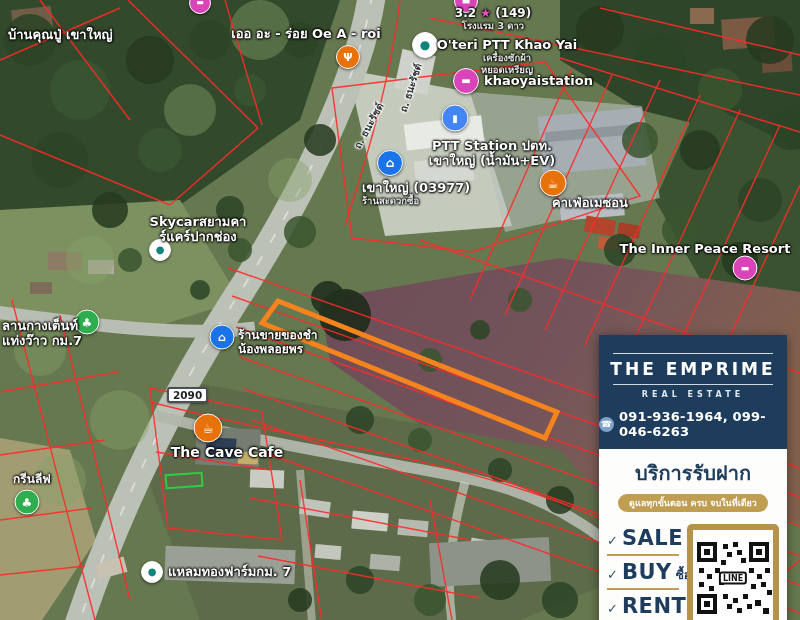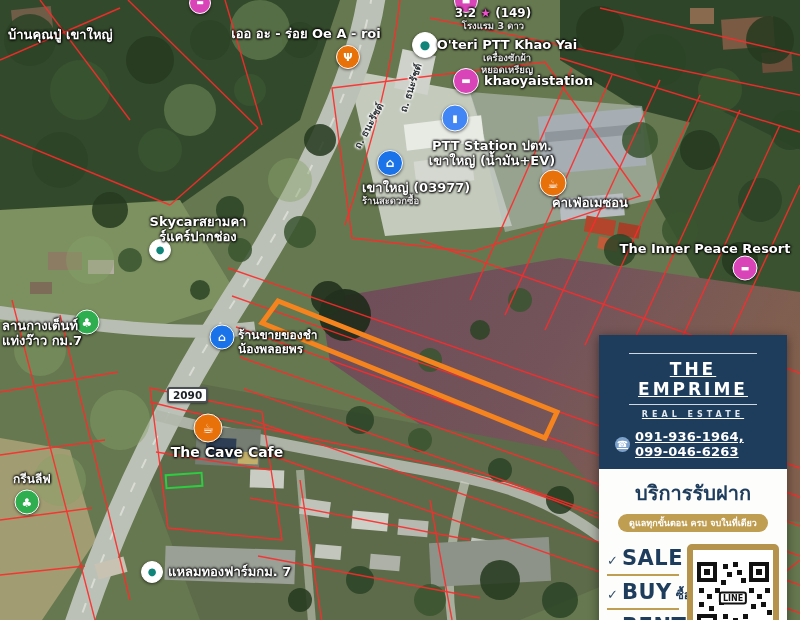--- a/index.html
+++ b/index.html
@@ -16,21 +16,21 @@
        text-shadow:0 0 3px rgba(0,0,0,.95),0 1px 2px rgba(0,0,0,.9),0 -1px 2px rgba(0,0,0,.75),1px 0 2px rgba(0,0,0,.8);}
   .lbl.center{text-align:center;}
   .lbl .sec{display:block;font-weight:600;font-size:9.5px;color:#e6e6e6;}
   .lbl.road{color:#2e3338;font-size:10px;
        text-shadow:0 0 2px #fff,0 0 3px #fff,1px 1px 2px #fff,-1px -1px 2px #fff;}
   .lbl.badge{background:#fdfdfd;border:2px solid #4a4f54;border-radius:3px;color:#1d2126;
        font-size:10.5px;padding:0 4px;text-shadow:none;box-shadow:0 1px 2px rgba(0,0,0,.4);}
   .lbl .star{font-weight:700;}
   
   .ad{position:absolute;left:599px;top:335px;width:188px;box-shadow:0 2px 10px rgba(0,0,0,.45);}
-  .ad-top{background:#1e3c5c;color:#fff;padding:13px 16px 10px;text-decoration:underline;}
+  .ad-top{background:#1e3c5c;color:#fff;padding:13px 0 10px;}
   .brand-rule{height:1px;background:#cfd8e2;margin:5px 14px;}
   .brand-title{text-align:center;font-size:17px;font-weight:700;letter-spacing:3px;color:#fff;}
   .brand-sub{text-align:center;font-size:8px;font-weight:700;letter-spacing:4px;color:#dfe7ef;margin-top:1px;}
   .phone-row{display:flex;align-items:center;justify-content:center;gap:5px;margin-top:10px;}
   .phone-ic{width:15px;height:15px;border-radius:50%;background:#7da3cc;color:#fff;font-size:9px;
        display:flex;align-items:center;justify-content:center;flex:0 0 auto;}
   .phone-num{font-size:13px;font-weight:700;letter-spacing:.2px;}
   .ad-mid{background:#fdfdfc;padding:8px 8px 12px;}
   .serv-head{text-align:center;color:#1e3c5c;font-weight:800;font-size:20px;}
   .serv-pill{margin:5px auto 0;width:fit-content;background:#bf9d51;color:#fff;font-size:9px;font-weight:700;

